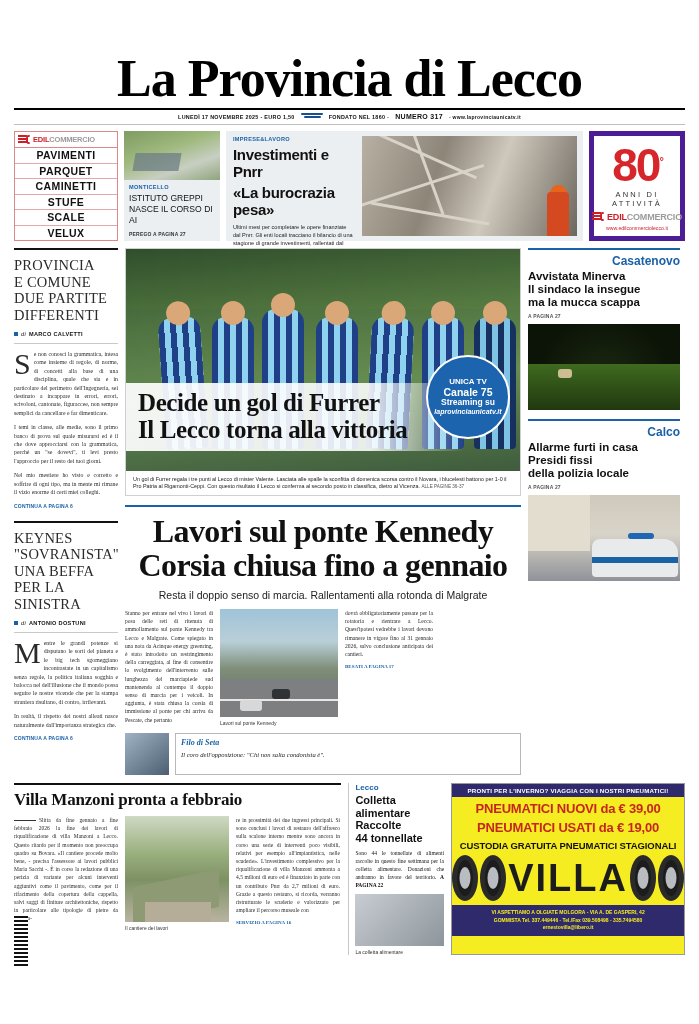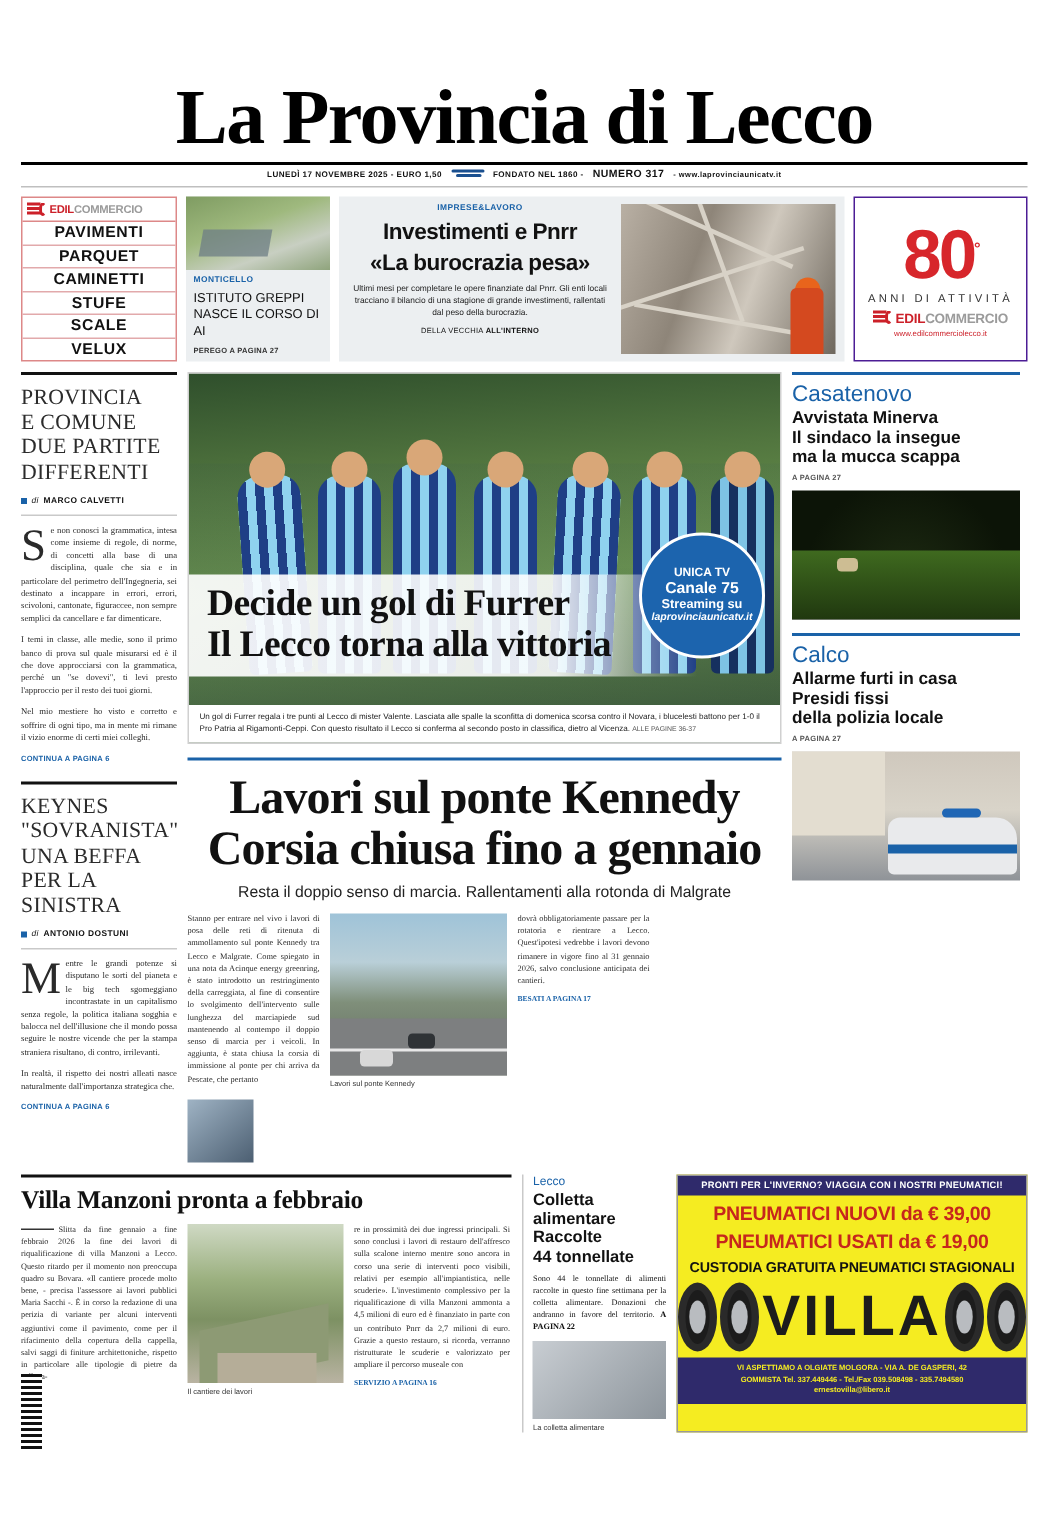--- a/index.html
+++ b/index.html
@@ -71,36 +71,36 @@
   .top-news-sm { width:96px; background:#eceff1; display:flex; flex-direction:column; }
   .top-news-sm .ph { height:52px; background:linear-gradient(160deg,#7f9c62 0%,#9fb97e 40%,#c8cfc2 70%,#8fa47c 100%); position:relative;}
   .top-news-sm .ph:after{content:"";position:absolute;left:10px;top:22px;width:46px;height:18px;background:#6d7d86;opacity:.75;transform:skewX(-10deg);}
   .top-news-sm .body { padding:4px 5px; }
   .kicker-blue { color:#1a62a8; font-size:5.6px; font-weight:bold; letter-spacing:.3px; }
   .sm-title { font-size:8.6px; line-height:11px; color:#111; margin-top:3px; }
   .ref { font-size:5px; font-weight:bold; color:#333; margin-top:5px; letter-spacing:.2px;}
 
   
   .top-news-lg { flex:1; background:#eceff1; display:flex; }
-  .top-news-lg .txt { padding:5px 7px; width:188px;text-align:center; }
+  .top-news-lg .txt { padding:5px 7px; width:136px; }
   .lg-title { font-size:15px; font-weight:bold; line-height:17px; letter-spacing:-.3px; margin-top:4px; color:#111;}
   .lg-sub { font-size:5.6px; line-height:8px; margin-top:5px; color:#222;}
   .lg-ref { font-size:5px; margin-top:5px; letter-spacing:.2px;}
   .lg-ref b{ color:#111; }
   .top-news-lg .ph2 {
     flex:1; margin:5px 6px 5px 0;
     background:linear-gradient(110deg,#b9b0a4 0%,#8e8579 35%,#cfc8bd 60%,#6e675d 100%);
     position:relative; overflow:hidden;
   }
   .top-news-lg .ph2 .beam { position:absolute; background:#d8d2c7; height:3px; }
   .top-news-lg .ph2 .worker{position:absolute;right:8px;bottom:0;width:22px;height:44px;background:#d4491f;border-radius:4px 4px 0 0;}
   .top-news-lg .ph2 .helmet{position:absolute;right:10px;bottom:40px;width:17px;height:11px;background:#e8641c;border-radius:9px 9px 2px 2px;}
 
   
-  .edil-80 { width:116px; border:1px solid #4c1d95; padding:4px; text-align:center; display:flex; flex-direction:column; align-items:center; justify-content:center;}
+  .edil-80 { width:96px; border:5px solid #4c1d95; padding:4px; text-align:center; display:flex; flex-direction:column; align-items:center; justify-content:center;}
   .n80 { font-size:46px; line-height:40px; font-weight:bold; color:#d7262b; font-family:"Liberation Sans", sans-serif; letter-spacing:-2px; position:relative;}
   .n80 sup { font-size:11px; vertical-align:super; }
   .anni { font-size:7.5px; letter-spacing:2.2px; color:#333; margin-top:4px; font-weight:500;}
   .edil-80 .logo2 { display:flex; align-items:center; gap:2px; margin-top:4px;}
   .edil-80 .logo2 .edil-name{ font-size:9px; }
   .edil-80 .site { font-size:5.2px; color:#cc2029; margin-top:3px; }
 
   
   .main-grid { display:flex; gap:7px; margin-top:7px; }
   .col-left { width:104px; }
@@ -183,21 +183,21 @@
 
   
   .filo { display:flex; gap:6px; margin-top:7px;}
   .filo .img { width:44px; height:42px; background:linear-gradient(140deg,#9fb3c4,#4c5f72); }
   .filo .bx { flex:1; border:1px solid #b8b8b8; padding:4px 5px;}
   .filo .h { font-family:"Liberation Serif", serif; font-style:italic; font-size:8px; color:#1a62a8; font-weight:bold;}
   .filo .q { font-family:"Liberation Serif", serif; font-style:italic; font-size:6.6px; line-height:9px; margin-top:3px; color:#222;}
 
   
   .rbox { border-top:2px solid #1a62a8; padding-top:4px; }
-  .rbox .k { color:#1a62a8; font-size:15px; font-weight:normal; }
+  .rbox .k { color:#1a62a8; font-size:12px; font-weight:bold;text-align:right; }
   .rbox .t { font-size:11.5px; line-height:13px; font-weight:bold; margin-top:2px; color:#111;}
   .rbox .p { font-size:5px; color:#555; margin-top:4px; font-weight:bold; letter-spacing:.2px;}
   .rbox .ph { height:86px; margin-top:5px; }
   .ph-cow { background:radial-gradient(circle at 50% 70%, #1d2a12 0%, #0c1407 70%); position:relative; overflow:hidden;}
   .ph-cow .grass{position:absolute;left:0;bottom:0;width:100%;height:46px;background:linear-gradient(180deg,#3f6a1f,#20380f);}
   .ph-cow .cow{position:absolute;left:30px;bottom:32px;width:14px;height:9px;background:#cdbd93;border-radius:3px;}
   .ph-police { background:linear-gradient(180deg,#cfc8bd 0%,#d9d4c9 45%,#8f9398 100%); position:relative; overflow:hidden;}
   .ph-police .bld{position:absolute;left:0;top:0;width:62px;height:56px;background:#e3ddd0;}
   .ph-police .car{position:absolute;right:2px;bottom:4px;width:86px;height:38px;background:#e9eaec;border-radius:8px 14px 4px 4px;}
   .ph-police .stripe{position:absolute;right:2px;bottom:18px;width:86px;height:6px;background:#1a62a8;}
@@ -212,21 +212,21 @@
   .villa-cols { display:flex; gap:7px; margin-top:6px;}
   .vc { width:104px; font-size:5.5px; line-height:8.2px; text-align:justify; font-family:"Liberation Serif", serif; color:#2a2a2a;}
   .vc .dash { display:inline-block; width:22px; border-top:1px solid #333; vertical-align:middle; margin-right:3px;}
   .vphoto { width:104px;}
   .vphoto .ph4 { height:106px; background:linear-gradient(180deg,#cfd9c4 0%,#9bb07f 35%,#7d9163 60%,#b9b3a2 100%); position:relative; overflow:hidden;}
   .vphoto .ph4 .roof{position:absolute;left:8px;bottom:6px;width:86px;height:38px;background:#8d9a74;transform:skewY(-12deg);}
   .vphoto .ph4 .wall{position:absolute;left:20px;bottom:0;width:66px;height:20px;background:#b5ad98;}
   .vphoto .cap{font-size:5px;margin-top:3px;color:#333;}
 
   .lecco-box { width:98px; border-left:1px solid #c9c9c9; padding-left:6px;}
-  .lecco-box .k { color:#1a62a8; font-size:8px; font-weight:normal;}
+  .lecco-box .k { color:#1a62a8; font-size:8px; font-weight:bold;}
   .lecco-box .t { font-size:11px; line-height:12.5px; font-weight:bold; margin-top:2px;}
   .lecco-box .p { font-size:5.5px; line-height:8px; margin-top:5px; text-align:justify; font-family:"Liberation Serif", serif;}
   .lecco-box .ph5 { height:52px; margin-top:5px; background:linear-gradient(135deg,#c8cdd2,#8d959c);}
   .lecco-box .cap{font-size:5px;margin-top:3px;color:#333;}
 
   
   .tyre-ad { width:240px; border:1px solid #999; background:#f5ec21; }
   .tyre-top { background:#2f2a6b; color:#fff; font-size:6.2px; font-weight:bold; text-align:center; padding:3px 2px; letter-spacing:.2px;}
   .tyre-l1, .tyre-l2 { color:#c6261d; font-size:13px; font-weight:bold; text-align:center; margin-top:4px; letter-spacing:-.2px;}
   .tyre-l3 { color:#111; font-size:9.5px; font-weight:bold; text-align:center; margin-top:5px; letter-spacing:-.1px;}
@@ -425,20 +425,24 @@
             <div class="cap">Lavori sul ponte Kennedy</div>
           </div>
           <div class="kc">
             <span>dovrà obbligatoriamente passare per la rotatoria e rientrare a Lecco. Quest'ipotesi vedrebbe i lavori devono rimanere in vigore fino al 31 gennaio 2026, salvo conclusione anticipata dei cantieri.</span>
             <div class="kc-ref"><i>BESATI A PAGINA 17</i></div>
           </div>
         </div>
 
         <div class="filo">
           <div class="img"></div>
+          <div class="bx">
+            <div class="h">Filo di Seta</div>
+            <div class="q">Il coro dell'opposizione: "Chi non salta condonista è".</div>
+          </div>
         </div>
       </div>
     </div>
 
     <div class="col-right">
       <div class="rbox">
         <div class="k">Casatenovo</div>
         <div class="t" style="white-space:pre-line">Avvistata Minerva
 Il sindaco la insegue
 ma la mucca scappa</div>

